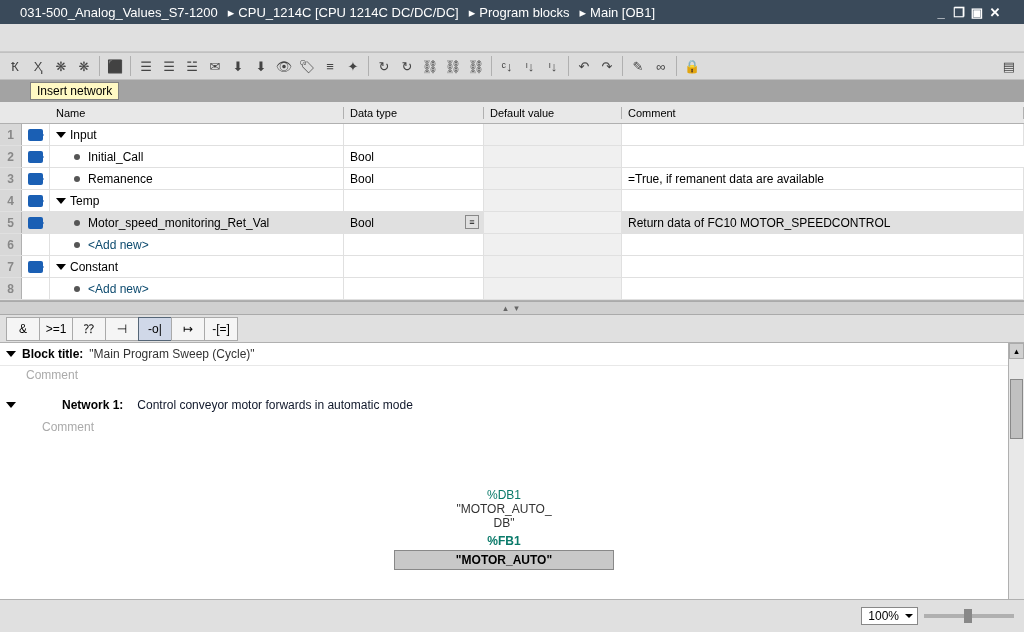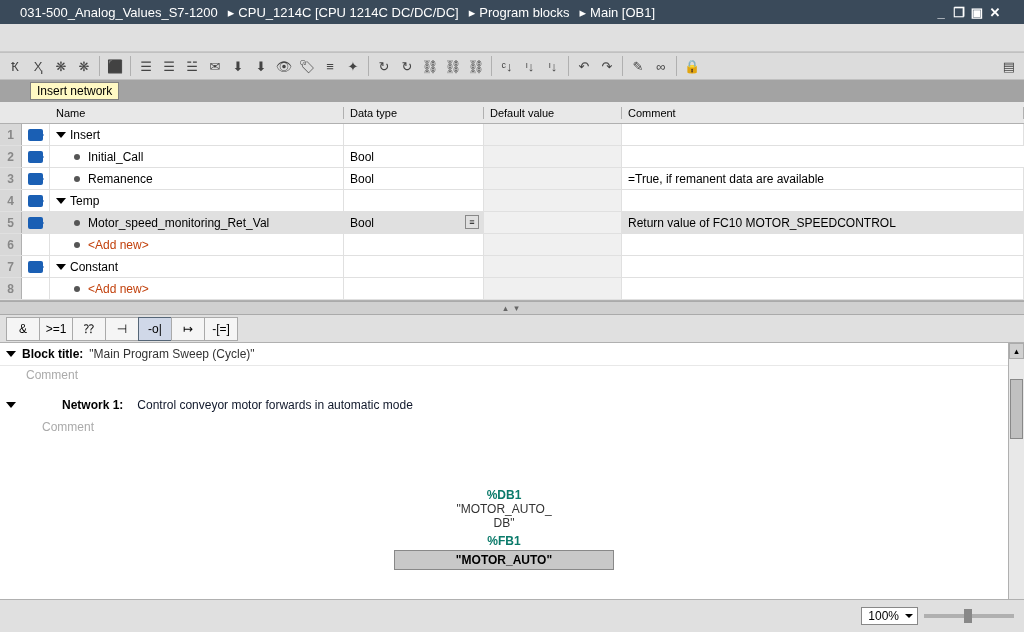--- a/index.html
+++ b/index.html
@@ -41,21 +41,21 @@
 .cell.num { width: 22px; background: #d8d8d8; color: #888; font-weight: bold; justify-content: center; border-right: 1px solid #b0b0b0; }
 .cell.pin { width: 28px; justify-content: center; }
 .cell.name { width: 294px; }
 .cell.type { width: 140px; position: relative; }
 .cell.default { width: 138px; background: #f0f0f0; }
 .cell.comment { flex: 1; }
 .pinicon { width: 18px; height: 12px; background: #1a5fb4; border-radius: 2px; position: relative; }
 .pinicon::after { content: ''; position: absolute; right: -5px; top: 2px; border: 4px solid transparent; border-left-color: #1a5fb4; }
 .twisty { display:inline-block; width:0;height:0; border-left:5px solid transparent; border-right:5px solid transparent; border-top:6px solid #000; margin-right:4px; }
 .dot { width:6px; height:6px; background:#555; border-radius:50%; display:inline-block; margin-right:8px; margin-left: 18px; }
-.placeholder { color: #c2410c; }
+.placeholder { color: #0c4a6e; }
 .pick { position:absolute; right:4px; top:3px; width:14px; height:14px; border:1px solid #888; display:flex; align-items:center; justify-content:center; font-size:9px; }
 
 
 .splitter { background: #d0d0d0; height: 14px; border-top: 1px solid #aaa; border-bottom: 1px solid #aaa; display:flex; align-items:center; justify-content:center; }
 .splitter .grip { font-size:9px; color:#666; letter-spacing:2px; }
 
 
 .ptoolbar { background:#e0e0e0; height:28px; border-bottom:1px solid #b0b0b0; display:flex; align-items:center; padding:0 6px; gap:0; }
 .pbtn { width:34px; height:24px; border:1px solid #aaa; background:#f5f5f5; display:flex; align-items:center; justify-content:center; font-size:12px; cursor:pointer; margin-right:-1px; }
 .pbtn.active { background:#d0d8e8; border-color:#567; }
@@ -67,21 +67,21 @@
 .twisty2 { display:inline-block; width:0;height:0; border-left:5px solid transparent; border-right:5px solid transparent; border-top:6px solid #000; margin-right:6px; }
 .lbl-bold { font-weight:bold; margin-right:6px; }
 .quoted { color:#333; }
 .comment-row { padding: 2px 26px 10px; color:#aaa; }
 .network-hdr { display:flex; align-items:center; padding: 6px 6px; }
 .network-hdr .lbl-bold { margin-left:4px;padding-left:36px; }
 .network-desc { color:#0f172a; margin-left:8px; }
 .netcomment { padding: 2px 42px 14px; color:#aaa; }
 
 .blockbox { margin: 40px auto 0; width: 220px; text-align:center; }
-.db-sym { color:#0a7a6a; font-weight:bold; }
+.db-sym { color:#0a7a6a; font-weight:normal; }
 .db-name { color:#333; }
 .fb-sym { color:#0a7a6a; font-weight:bold; margin-top:4px; }
 .fb-head { background:#c8c8c8; border:1px solid #888; padding:2px 8px; margin-top:2px; font-weight:bold; }
 
 .vscroll { position:absolute; right:0; top:0; width:16px; height:100%; background:#e8e8e8; border-left:1px solid #b0b0b0; }
 .vscroll .sbtn { height:16px; background:#d0d0d0; border:1px solid #aaa; display:flex; align-items:center; justify-content:center; font-size:9px; }
 .vscroll .sthumb { position:absolute; top:36px; left:1px; right:1px; height:60px; background:#c0c0c0; border:1px solid #888; }
 
 
 .footer { position:absolute; bottom:0; left:0; right:0; height:26px; background:#e0e0e0; border-top:1px solid #b0b0b0; display:flex; align-items:center; justify-content:flex-end; padding:16px 10px; gap:6px; }
@@ -165,21 +165,21 @@
     <div class="col-comment">Comment</div>
   </div>
   <div id="iface-body">
       <div class="iface-row">
         <div class="cell num">1</div>
         <div class="cell pin">
           <div class="pinicon"></div>
         </div>
         <div class="cell name">
           <span class="twisty"></span>
-          <span>Insert</span>
+          <span>Input</span>
         </div>
         <div class="cell type"></div>
         <div class="cell default"></div>
         <div class="cell comment"></div>
       </div>
       <div class="iface-row">
         <div class="cell num">2</div>
         <div class="cell pin">
           <div class="pinicon"></div>
         </div>
@@ -220,21 +220,21 @@
         <div class="cell num">5</div>
         <div class="cell pin">
           <div class="pinicon"></div>
         </div>
         <div class="cell name">
           <span class="dot"></span>
           <span>Motor_speed_monitoring_Ret_Val</span>
         </div>
         <div class="cell type">Bool<div class="pick">≡</div></div>
         <div class="cell default"></div>
-        <div class="cell comment">Return value of FC10 MOTOR_SPEEDCONTROL</div>
+        <div class="cell comment">Return data of FC10 MOTOR_SPEEDCONTROL</div>
       </div>
       <div class="iface-row">
         <div class="cell num">6</div>
         <div class="cell pin"></div>
         <div class="cell name">
           <span class="dot"></span>
           <span class="placeholder">&lt;Add new&gt;</span>
         </div>
         <div class="cell type"></div>
         <div class="cell default"></div>

